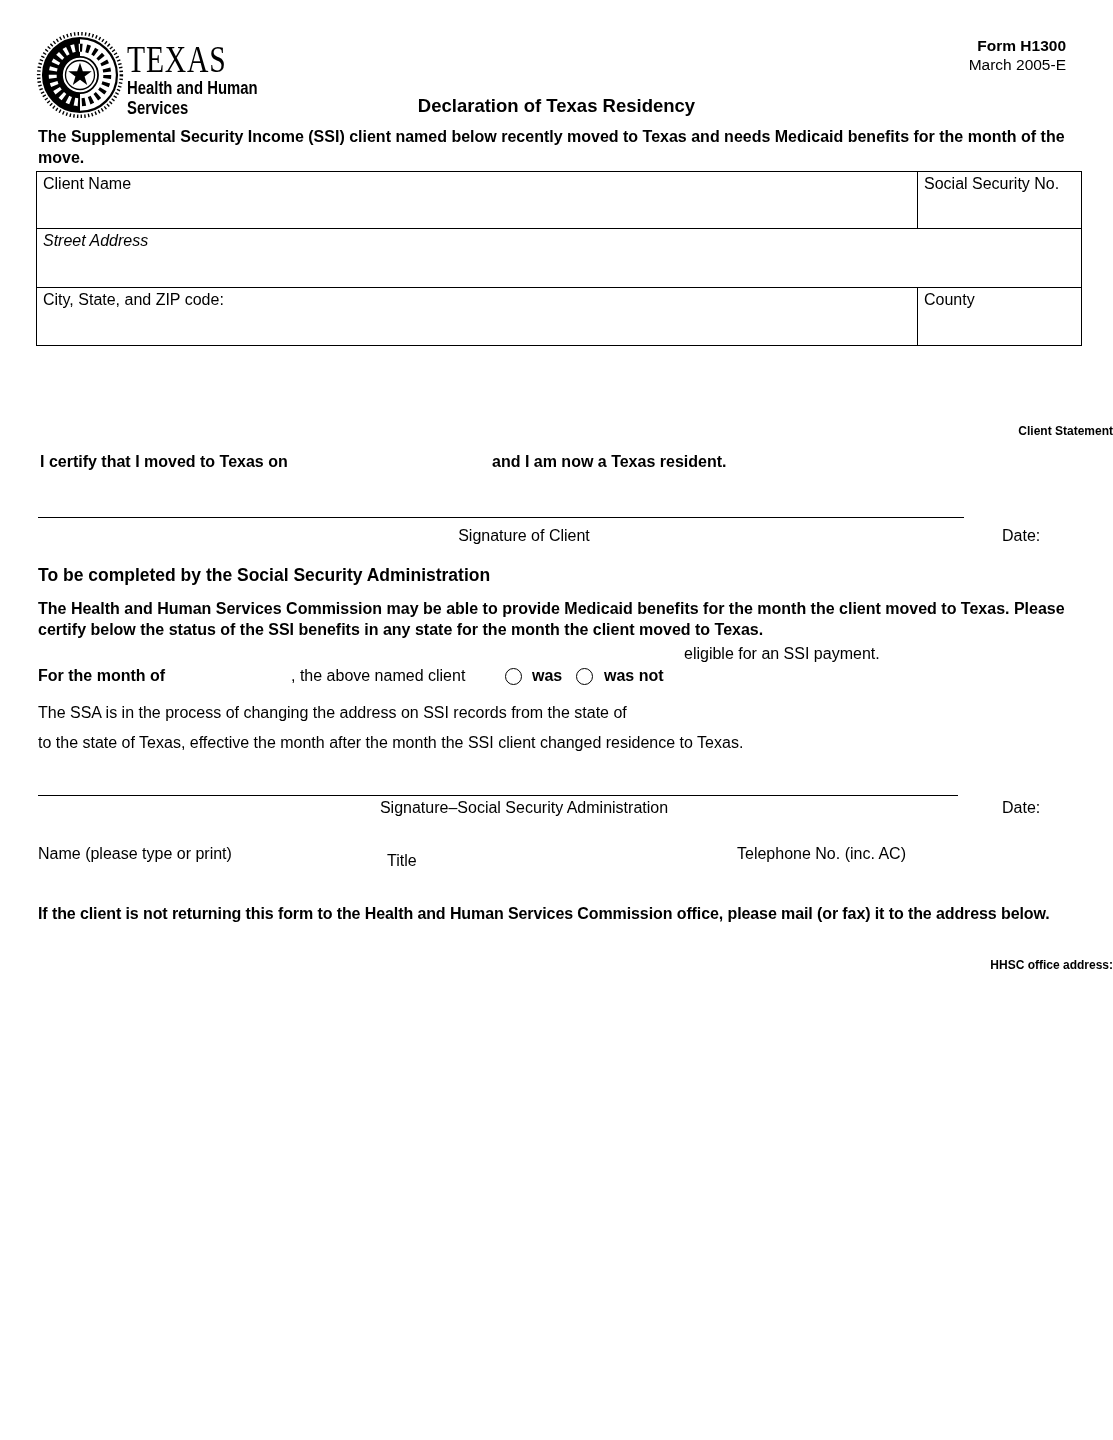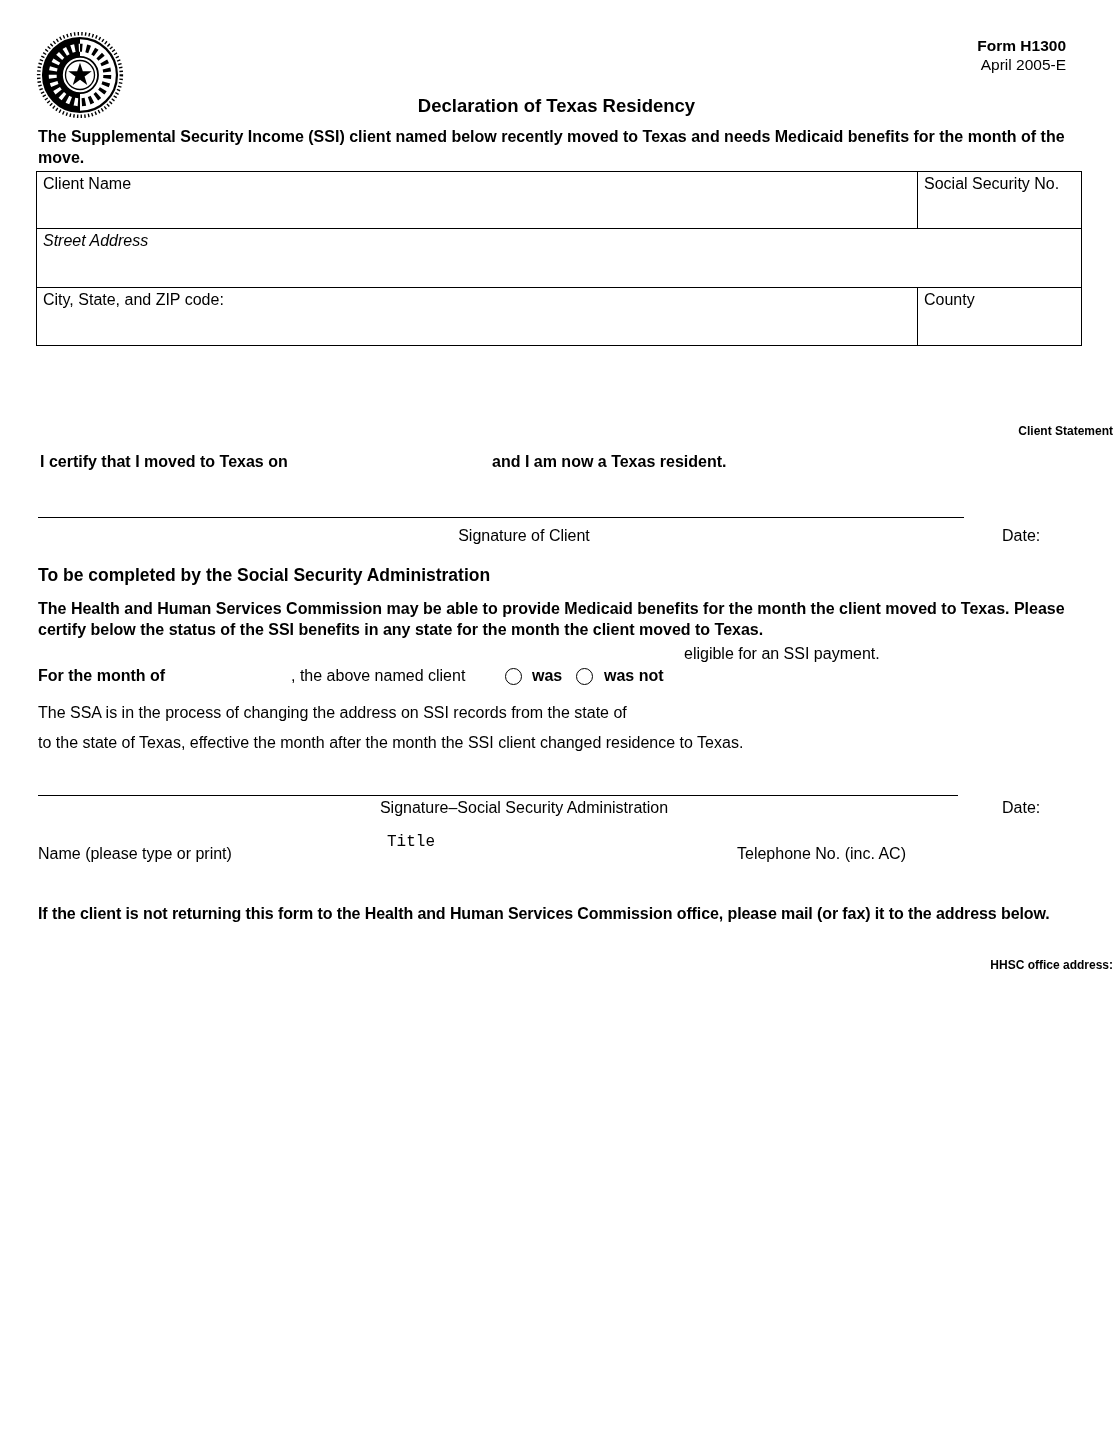--- a/index.html
+++ b/index.html
@@ -111,24 +111,31 @@
       </g>
       <g clip-path="url(#clipR)">
         <circle cx="50" cy="50" r="31" fill="none" stroke="#000" stroke-width="9" stroke-dasharray="4 4.5"></circle>
       </g>
       <circle cx="50" cy="50" r="20.5" fill="#fff" stroke="#000" stroke-width="2"></circle>
       <circle cx="50" cy="50" r="16.5" fill="#fff" stroke="#000" stroke-width="1.5"></circle>
       <polygon points="50,36 53.2,45.6 63.3,45.7 55.2,51.7 58.2,61.3 50,55.5 41.8,61.3 44.8,51.7 36.7,45.7 46.8,45.6" fill="#000"></polygon>
     </svg>
   </div>
 
+  <div class="abs brand">
+    <div class="brand-name">TEXAS</div>
+    <div class="brand-sub">
+      <div>Health and Human</div>
+      <div>Services</div>
+    </div>
+  </div>
 
   <div class="abs form-meta">
     <div class="num">Form H1300</div>
-    <div>April 2005-E</div>
+    <div>March 2005-E</div>
   </div>
 
   <div class="abs doc-title">Declaration of Texas Residency</div>
 
   <div class="abs intro">The Supplemental Security Income (SSI) client named below recently moved to Texas and needs Medicaid benefits for the month of the move.</div>
 
   <table class="client-grid">
     <colgroup>
         <col style="width:554px">
         <col style="width:327px">
@@ -183,21 +190,21 @@
 
   <span class="abs txt" style="left:38px; top:704px;">The SSA is in the process of changing the address on SSI records from the state of</span>
   <span class="abs blank-field" style="left:712px; top:701px; width:300px; height:22px;"></span>
   <span class="abs txt" style="left:38px; top:734px;">to the state of Texas, effective the month after the month the SSI client changed residence to Texas.</span>
 
   <div class="abs sig-line" style="left:38px; top:795px; width:920px;"></div>
   <div class="abs sig-label-center" style="top:799px;">Signature–Social Security Administration</div>
   <span class="abs txt" style="left:1002px; top:799px;">Date:</span>
 
   <span class="abs txt" style="left:38px; top:845px;">Name (please type or print)</span>
-  <span class="abs txt" style="left:387px; top:833px;font-family:Liberation Mono, monospace;">Title</span>
+  <span class="abs txt" style="left:387px; top:852px;">Title</span>
   <span class="abs txt" style="left:737px; top:845px;">Telephone No. (inc. AC)</span>
   <span class="abs blank-field" style="left:38px; top:862px; width:330px; height:24px;"></span>
   <span class="abs blank-field" style="left:387px; top:862px; width:330px; height:24px;"></span>
   <span class="abs blank-field" style="left:737px; top:862px; width:300px; height:24px;"></span>
 
   <div class="abs footer-para">If the client is not returning this form to the Health and Human Services Commission office, please mail (or fax) it to the address below.</div>
   <div class="abs sec-heading-center" style="top:958px; font-weight:bold;">HHSC office address:</div>
   <div class="abs blank-field" style="left:400px; top:980px; width:320px; height:80px;"></div>
 
 </div>

